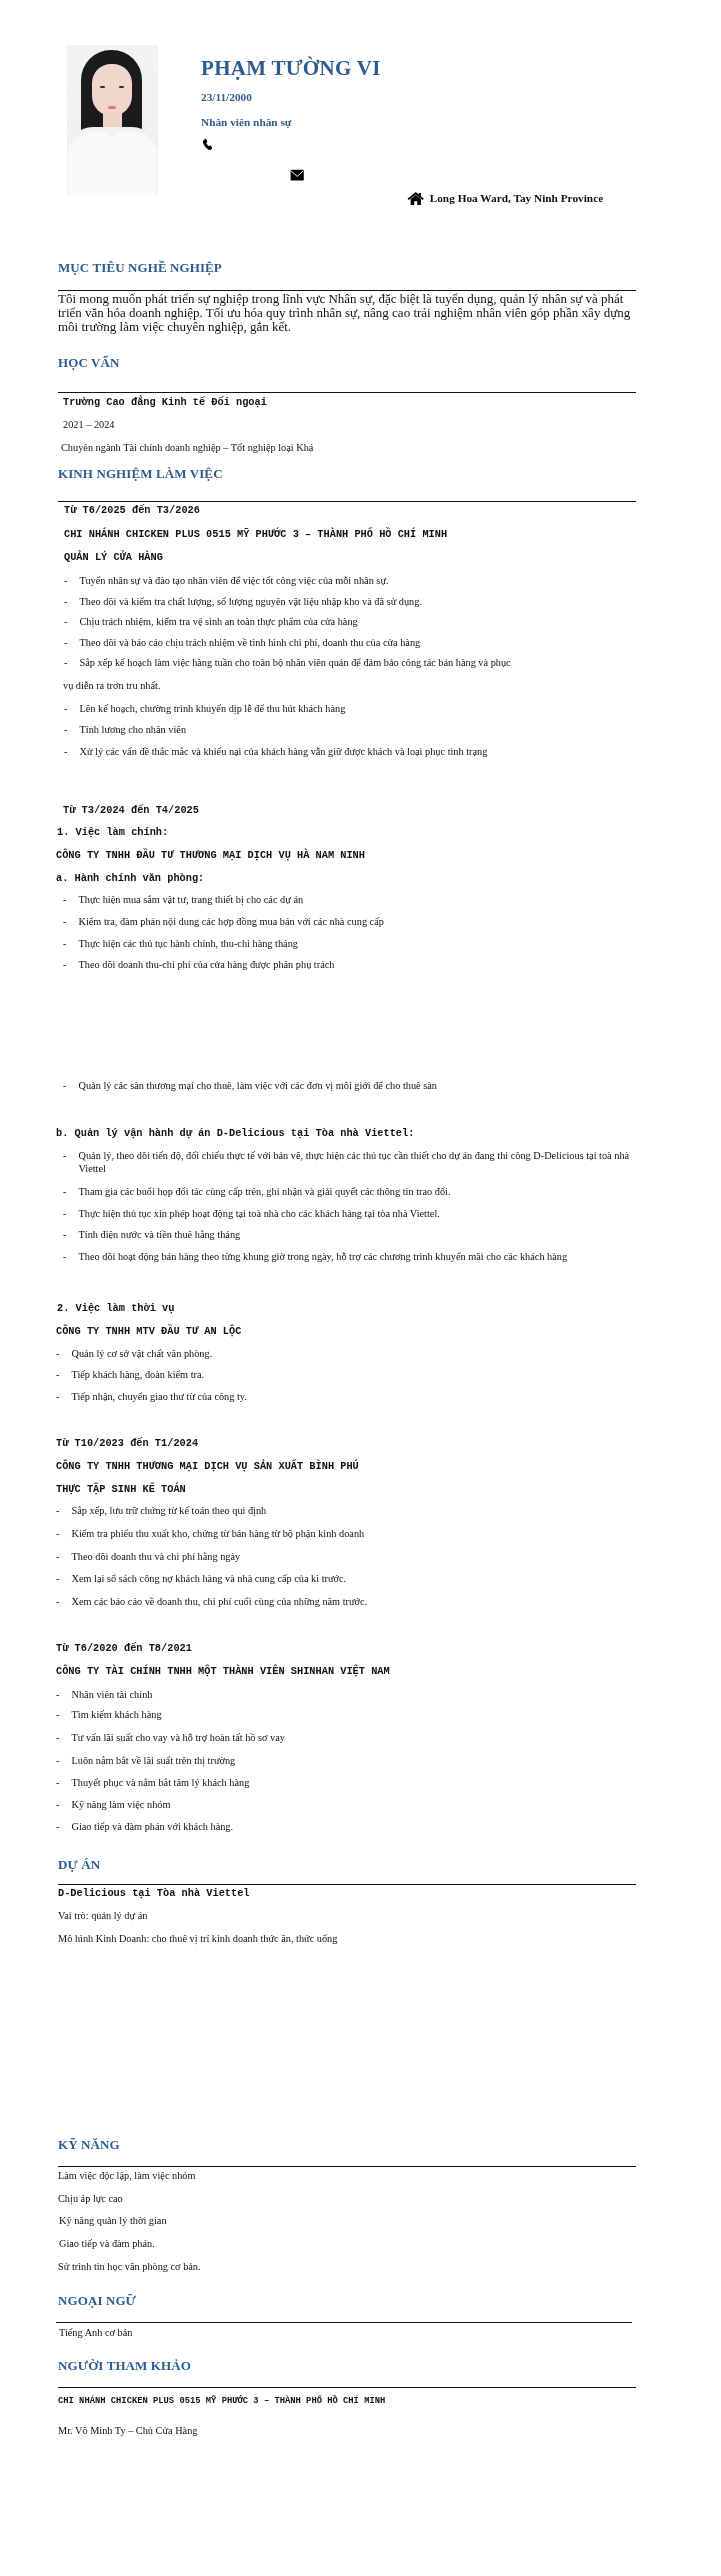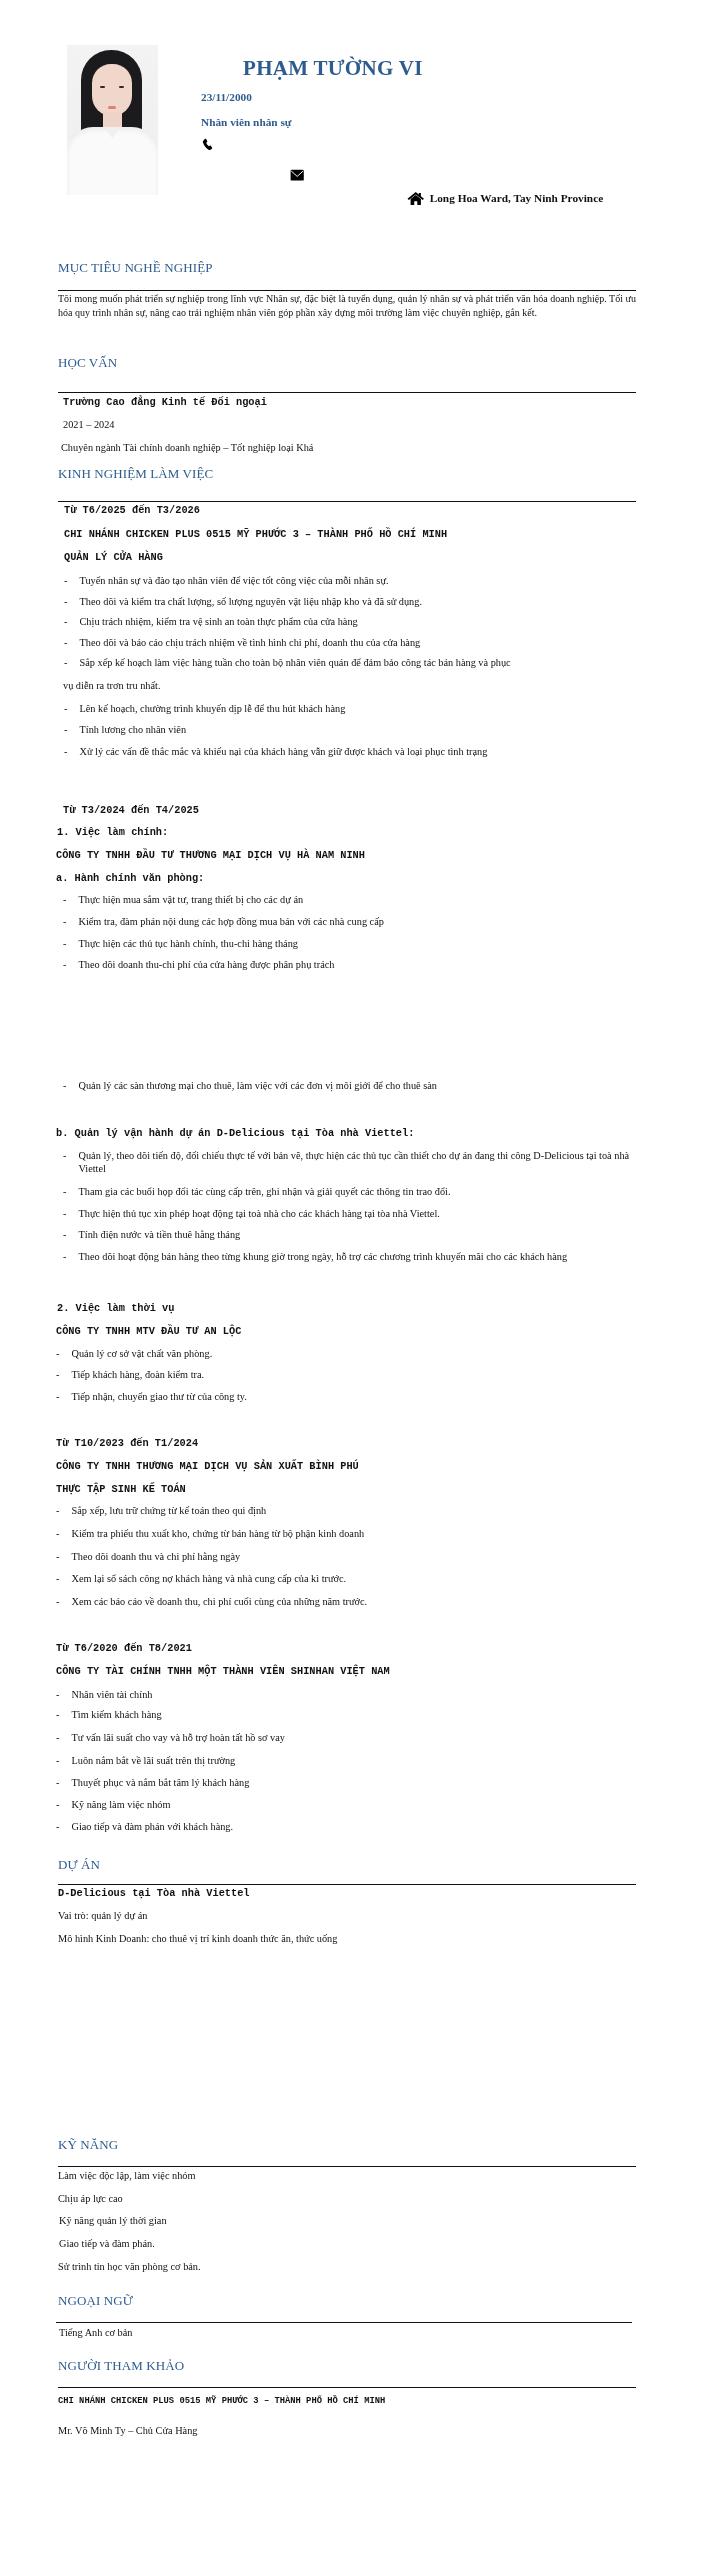--- a/index.html
+++ b/index.html
@@ -7,33 +7,33 @@
   .abs { position: absolute; }
   .photo { left: 67px; top: 45px; width: 91px; height: 150px; background: linear-gradient(180deg, #f3f3f3 0%, #eeeeee 100%); overflow: hidden; }
   .photo .hair { position: absolute; left: 14.4px; top: 5.2px; width: 61px; height: 108px; background: #1b1b1d; border-radius: 30px 30px 10.3px 10.3px; }
   .photo .face { position: absolute; left: 25px; top: 18.5px; width: 40px; height: 52px; background: #f1d6cb; border-radius: 19.6px 19.6px 20.6px 20.6px; }
   .photo .eye { position: absolute; top: 41px; width: 5.2px; height: 2.1px; background: #3a2a22; border-radius: 1px; }
   .photo .lip { position: absolute; left: 41px; top: 61px; width: 8.2px; height: 2.6px; background: #e07f78; border-radius: 1.5px; }
   .photo .neck { position: absolute; left: 36px; top: 67px; width: 18.5px; height: 20.6px; background: #efd3c6; }
   .photo .shirt { position: absolute; left: 0; top: 82px; width: 91px; height: 72px; background: #fafafa; border-radius: 26px 26px 0 0; box-shadow: inset 0 3.1px 5.2px rgba(0,0,0,0.06); }
   .photo .collar { position: absolute; left: 37px; top: 82px; width: 16.5px; height: 11.3px; background: #f0f0f0; clip-path: polygon(0 0, 50% 100%, 100% 0); }
 
-  .name { left: 201px; top: 56px; font-size: 21px; font-weight: bold; color: #2e5c8f; letter-spacing: 0.3px; margin-left: 42px; }
+  .name { left: 201px; top: 56px; font-size: 21px; font-weight: bold; color: #2e5c8f; letter-spacing: 0.3px; }
   .dob { left: 201px; top: 91px; font-size: 11.3px; font-weight: bold; color: #2e5c8f; }
   .role { left: 201px; top: 116px; font-size: 11.3px; font-weight: bold; color: #2e5c8f; }
   .phone-icon { left: 201px; top: 137px; width: 14.4px; height: 15.5px; }
   .mail-icon { left: 290px; top: 168px; width: 14.4px; height: 14.4px; }
   .home-row { left: 407px; top: 191px; display: flex; align-items: center; gap: 5.2px; font-size: 11.3px; font-weight: bold; }
   .home-icon { width: 17.5px; height: 14.4px; }
 
-  .section-title { position: absolute; left: 58px; font-size: 13px; color: #2e5c8f; font-weight: normal; letter-spacing: 0.1px; }
+  .section-title { position: absolute; left: 58px; font-size: 13px; color: #2e5c8f; font-weight: bold; letter-spacing: 0.1px; }
   .rule { position: absolute; left: 58px; width: 578px; height: 1px; background: #111; }
   .txt { position: absolute; font-size: 10.3px; line-height: 13.4px; white-space: nowrap; }
   .b { font-weight: bold; font-family: Liberation Mono, monospace; }
-  .para { position: absolute; left: 58px; width: 582px; font-size: 10px; line-height: 14px; }
+  .para { position: absolute; left: 58px; width: 582px; font-size: 13px; line-height: 14px; }
   .bullet { position: absolute; font-size: 10.3px; line-height: 13.4px; display: flex; }
   .bullet .dash { width: 15.5px; flex: none; }
   .bullet .btxt { white-space: normal; }
 </style>
 </head>
 <body>
 
 <div class="abs photo">
   <div class="hair"></div>
   <div class="face"></div>

